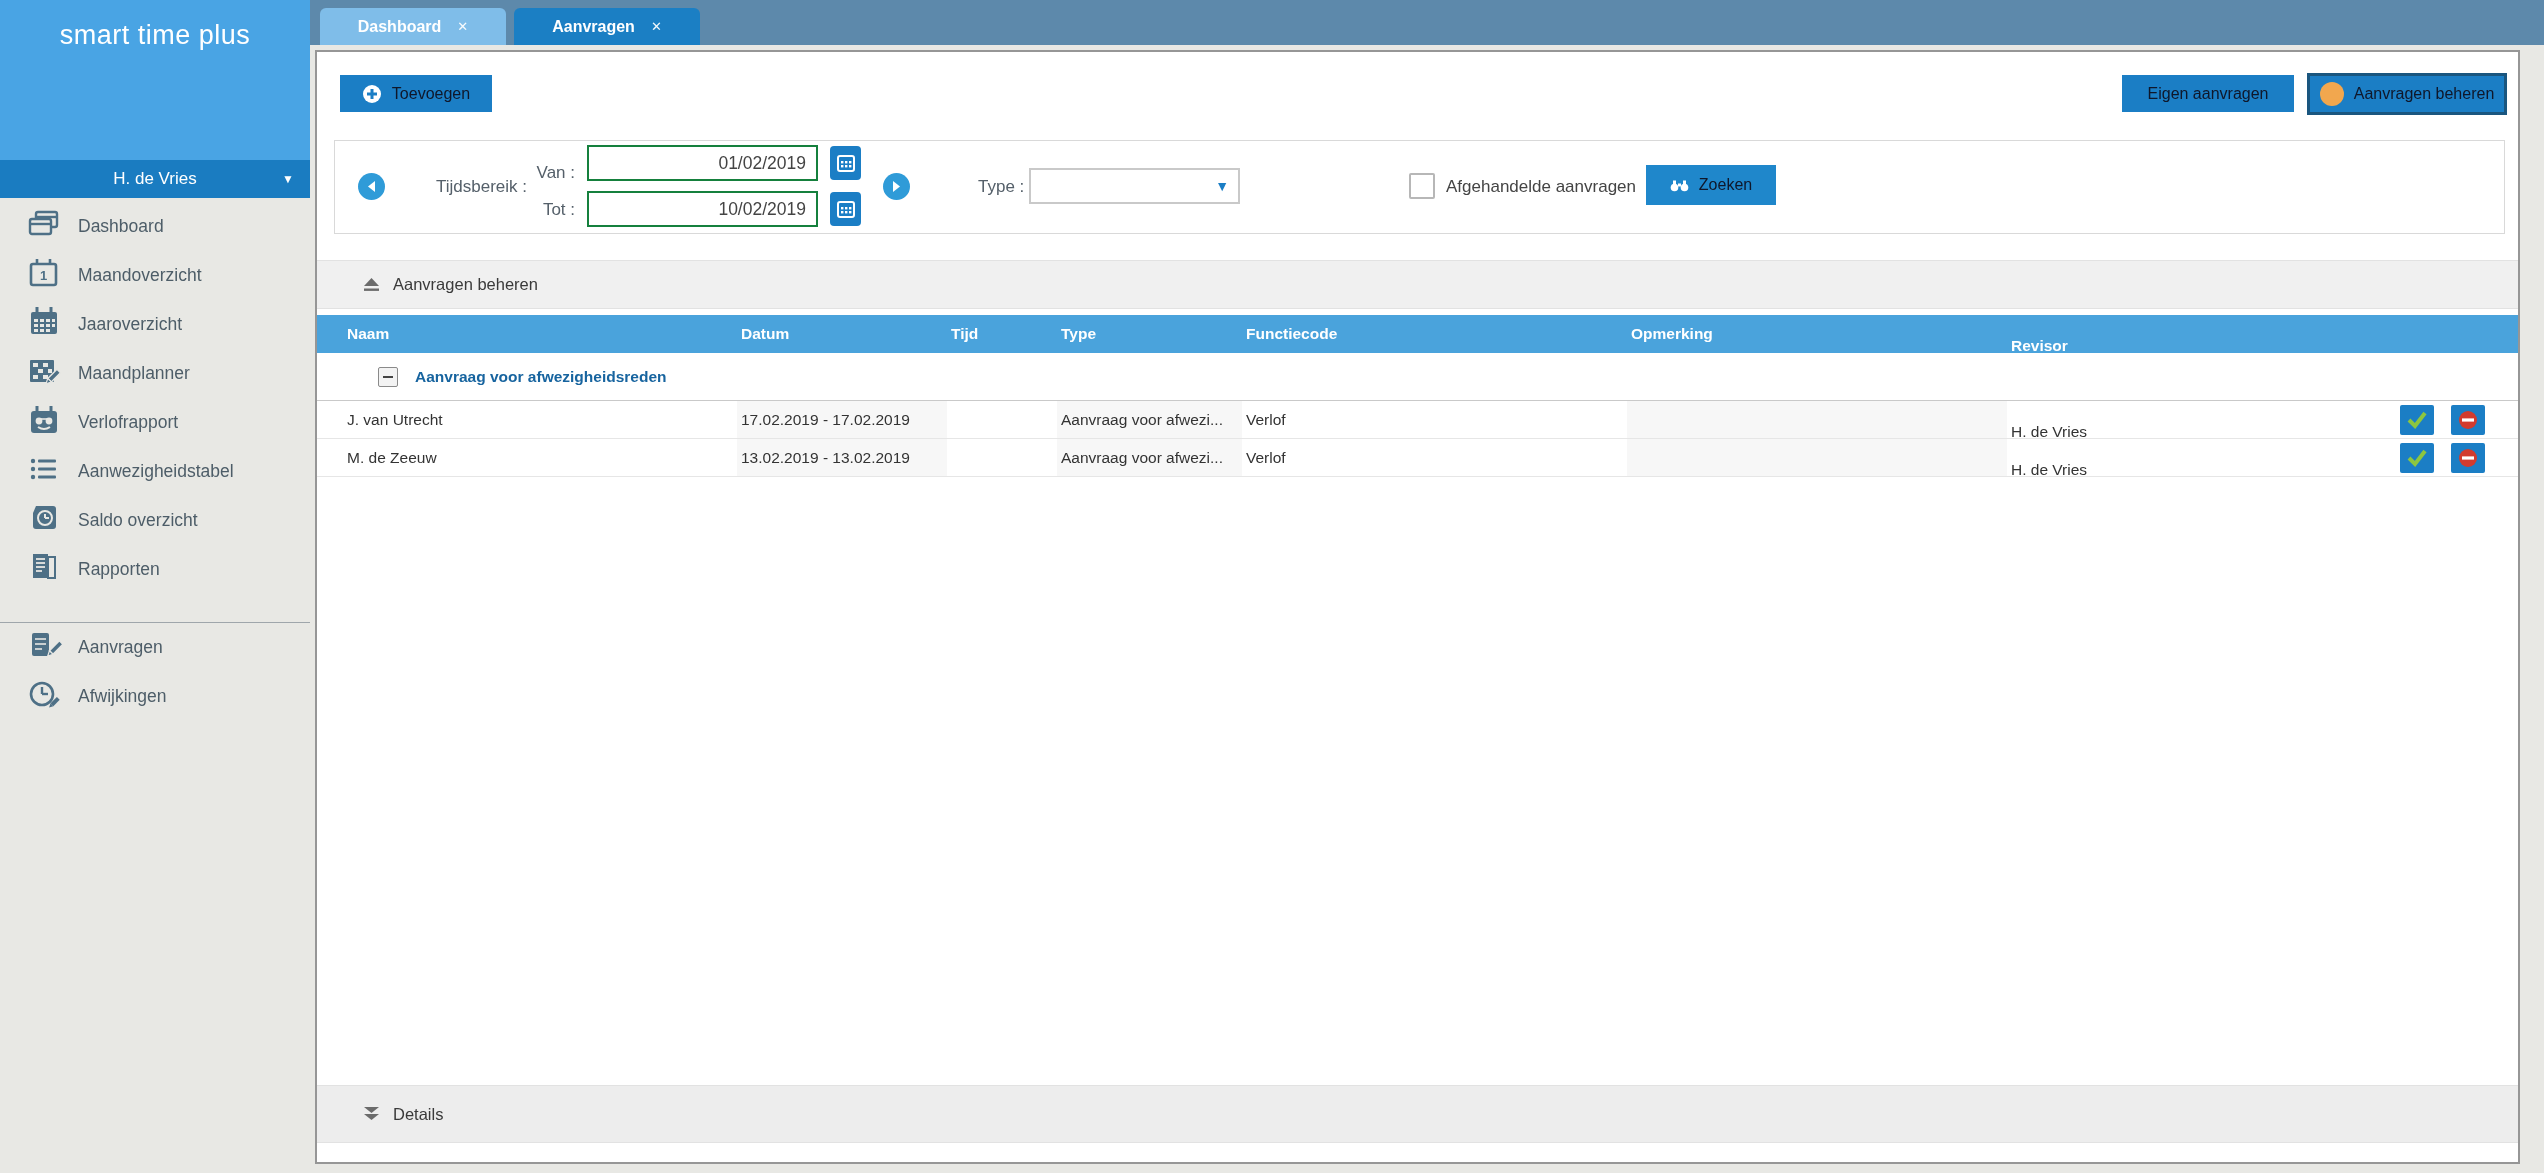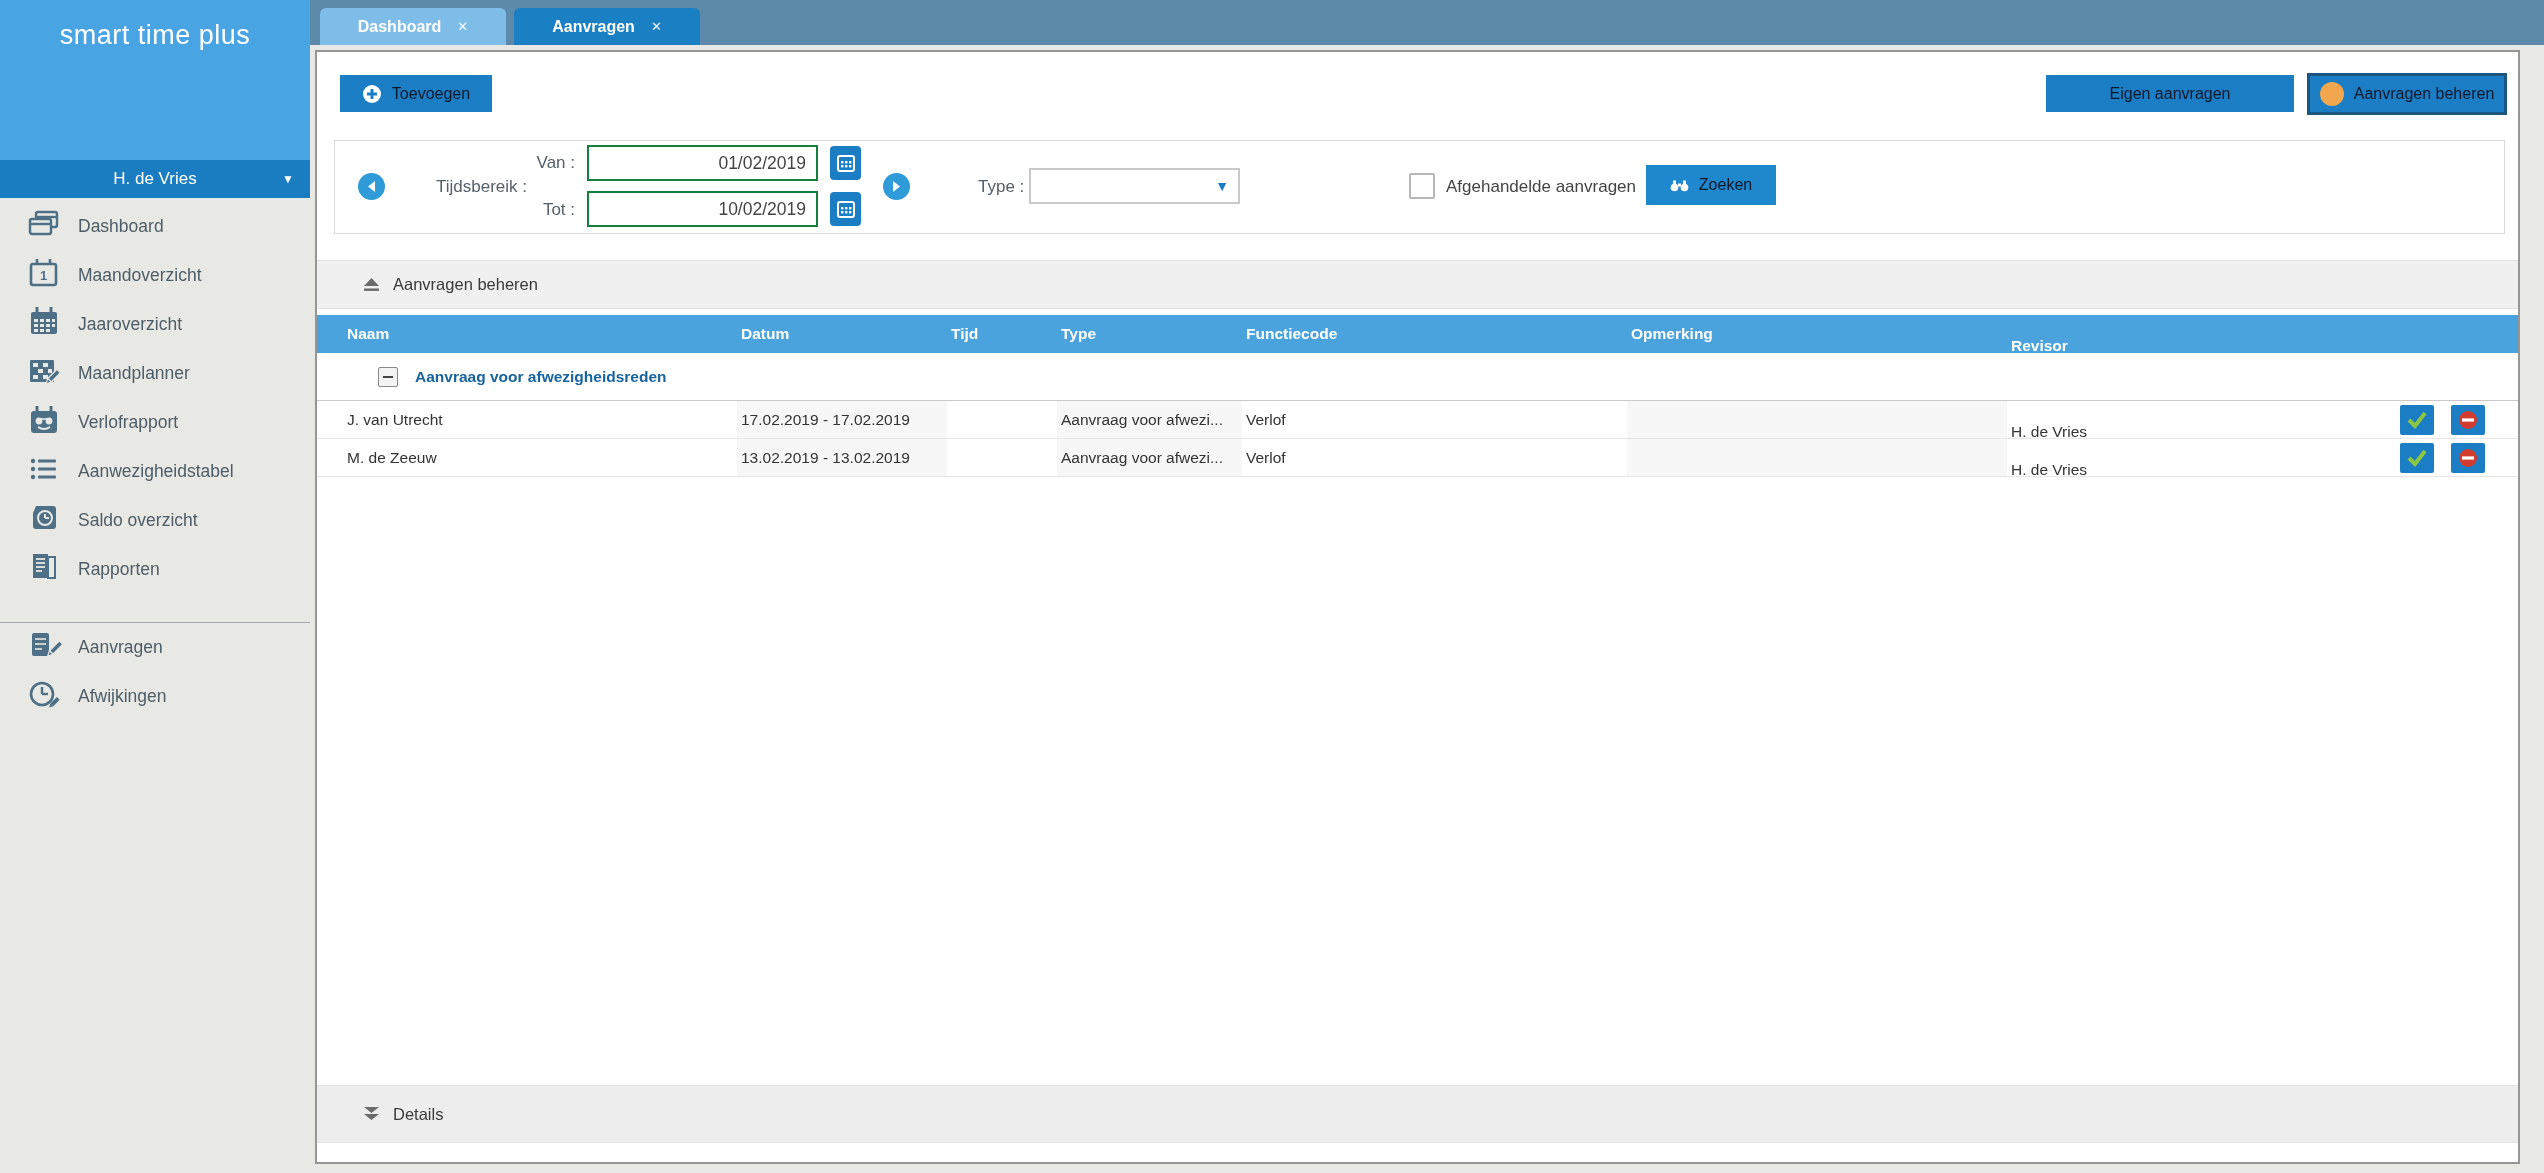--- a/index.html
+++ b/index.html
@@ -49,21 +49,21 @@
   
   .panel {
     position:absolute; left:315px; top:50px; width:2205px; height:1114px;
     background:#fff; border:2px solid #969696;
   }
   .btn {
     background:#1b7ec5; color:#0f172a; border:none; font-size:16px;
     font-family:inherit; display:flex; align-items:center; justify-content:center; gap:10px; cursor:pointer;
   }
   .add-btn { position:absolute; left:23px; top:23px; width:152px; height:37px; }
-  .own-btn { position:absolute; right:224px; top:23px; width:248px; height:37px; }
+  .own-btn { position:absolute; right:224px; top:23px; width:172px; height:37px; }
   .manage-btn { position:absolute; right:11px; top:21px; width:200px; height:42px; border:3px solid #1a567f; }
   .dot { width:24px; height:24px; border-radius:50%; background:#f2a74e; }
 
   
   .filterbox { position:absolute; left:17px; top:88px; width:2171px; height:94px; border:1px solid #d9d9d9; background:#fff; }
   .filterbox .abs { position:absolute; }
   .flabel { color:#55606a; font-size:17px; }
   .navcircle { width:27px; height:27px; border-radius:50%; background:#2f9bd8; display:flex; align-items:center; justify-content:center; cursor:pointer; border:none; padding:0; }
   .dateinput {
     width:231px; height:36px; border:2px solid #15803d; font-family:inherit;
@@ -331,21 +331,21 @@
 
   <div class="filterbox">
     <button class="navcircle abs" style="left:23px; top:32px;">
       <svg width="13" height="13" viewBox="0 0 13 13">
           <polygon points="10,1 3,6.5 10,12" fill="#fff"></polygon>
         </svg>
     </button>
 
     <span class="flabel abs" style="left:101px; top:36px;">Tijdsbereik :</span>
 
-    <span class="flabel abs" style="left:180px; top:12px; width:60px; text-align:right;">Van :</span>
+    <span class="flabel abs" style="left:180px; top:22px; width:60px; text-align:right;">Van :</span>
     <input class="dateinput abs" style="left: 252px; top: 4px;" value="01/02/2019">
     <button class="calbtn abs" style="left:495px; top:5px;">
       <svg width="20" height="20" viewBox="0 0 20 20">
           <rect x="2" y="3" width="16" height="15" rx="2" fill="none" stroke="#fff" stroke-width="2"></rect>
           <g fill="#fff">
             <rect x="5" y="8" width="2.4" height="2.4"></rect>
             <rect x="9" y="8" width="2.4" height="2.4"></rect>
             <rect x="13" y="8" width="2.4" height="2.4"></rect>
             <rect x="5" y="12" width="2.4" height="2.4"></rect>
             <rect x="9" y="12" width="2.4" height="2.4"></rect>

